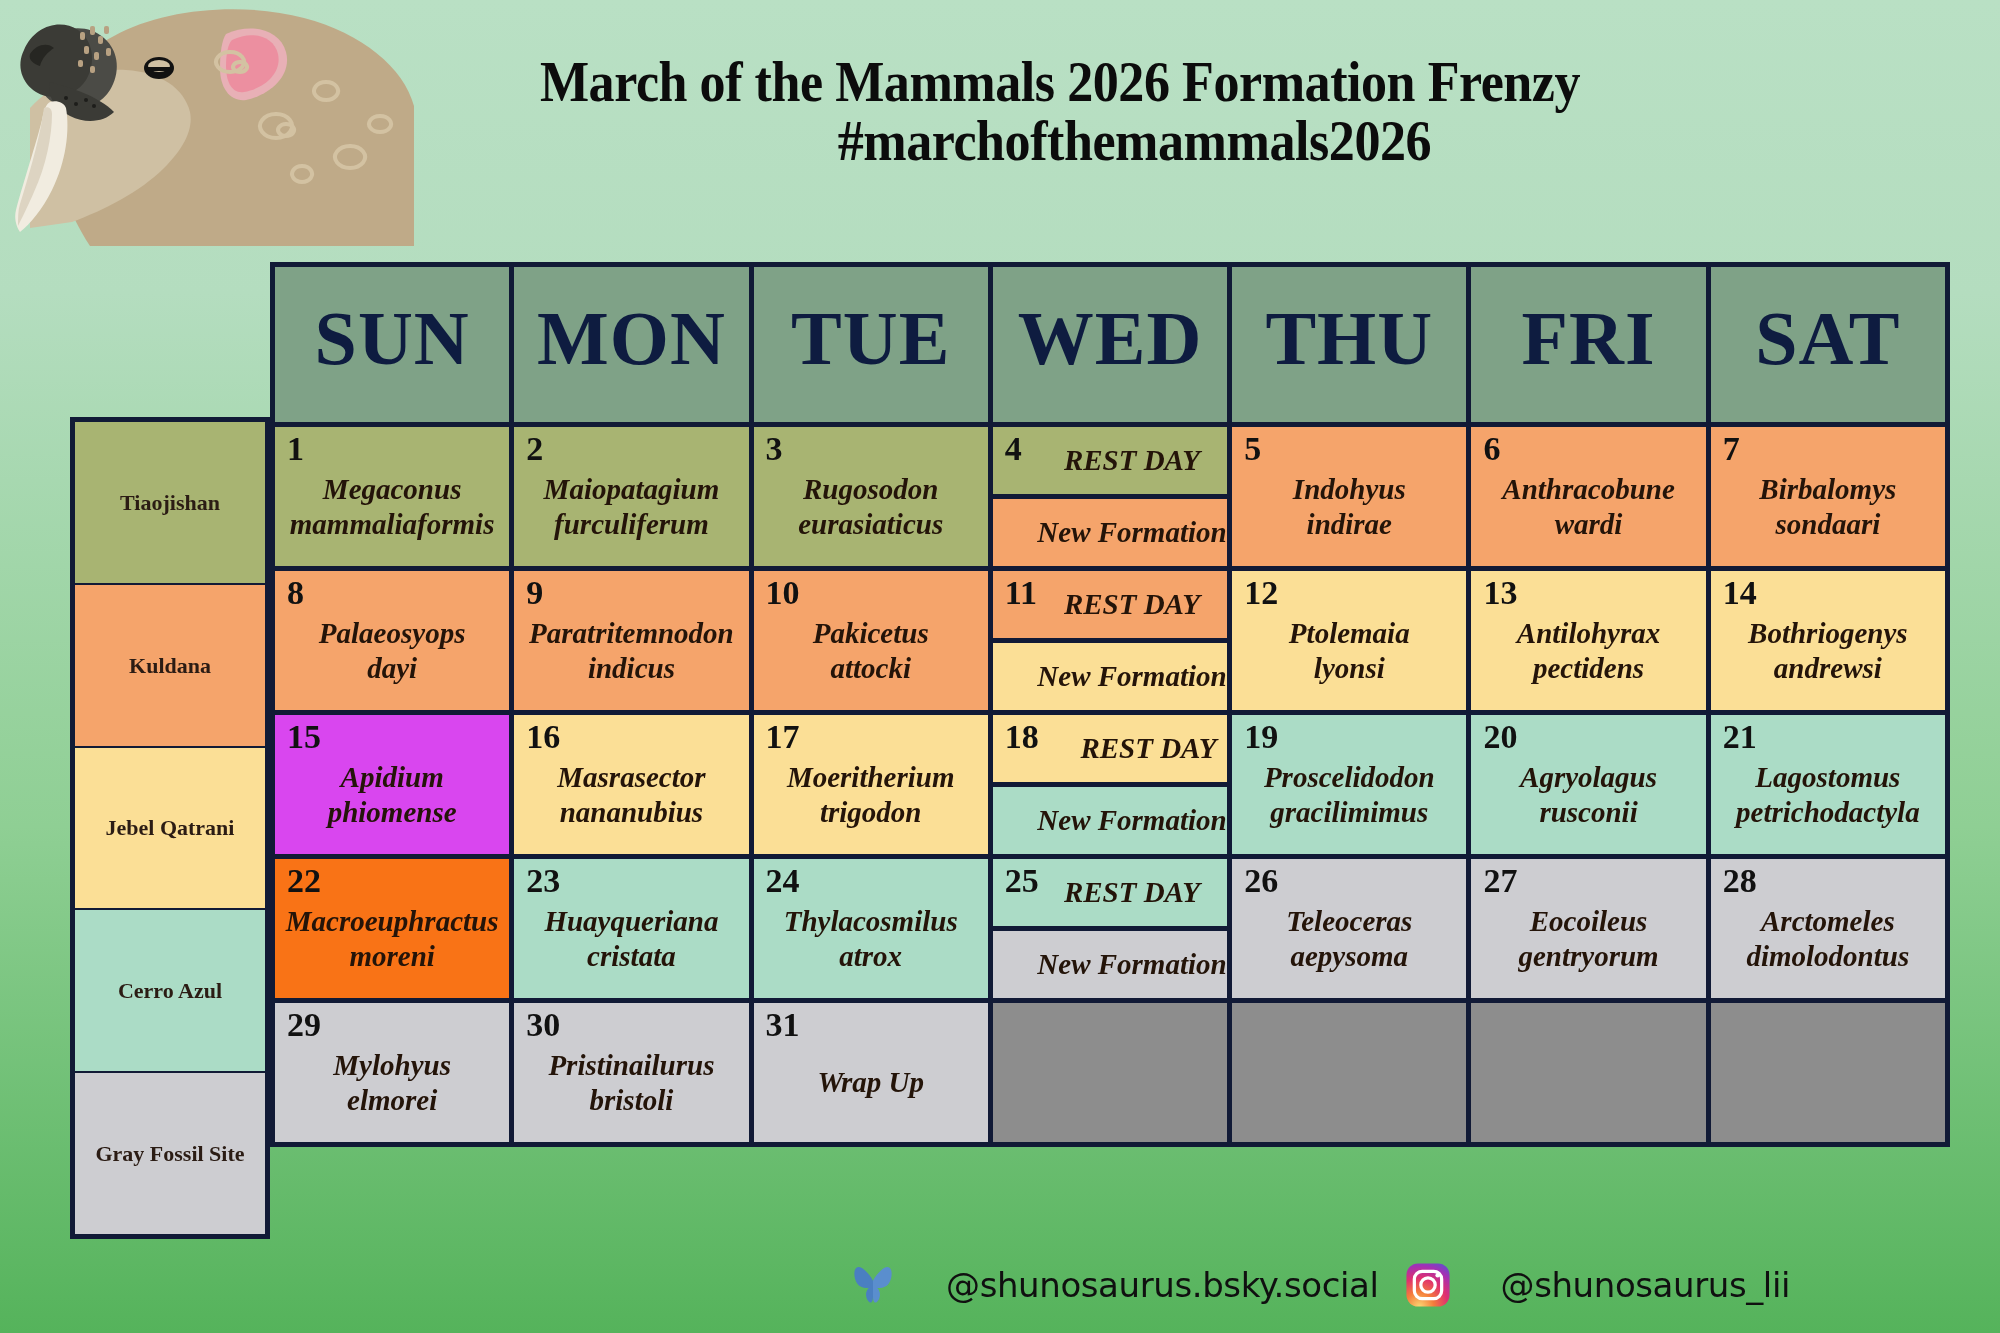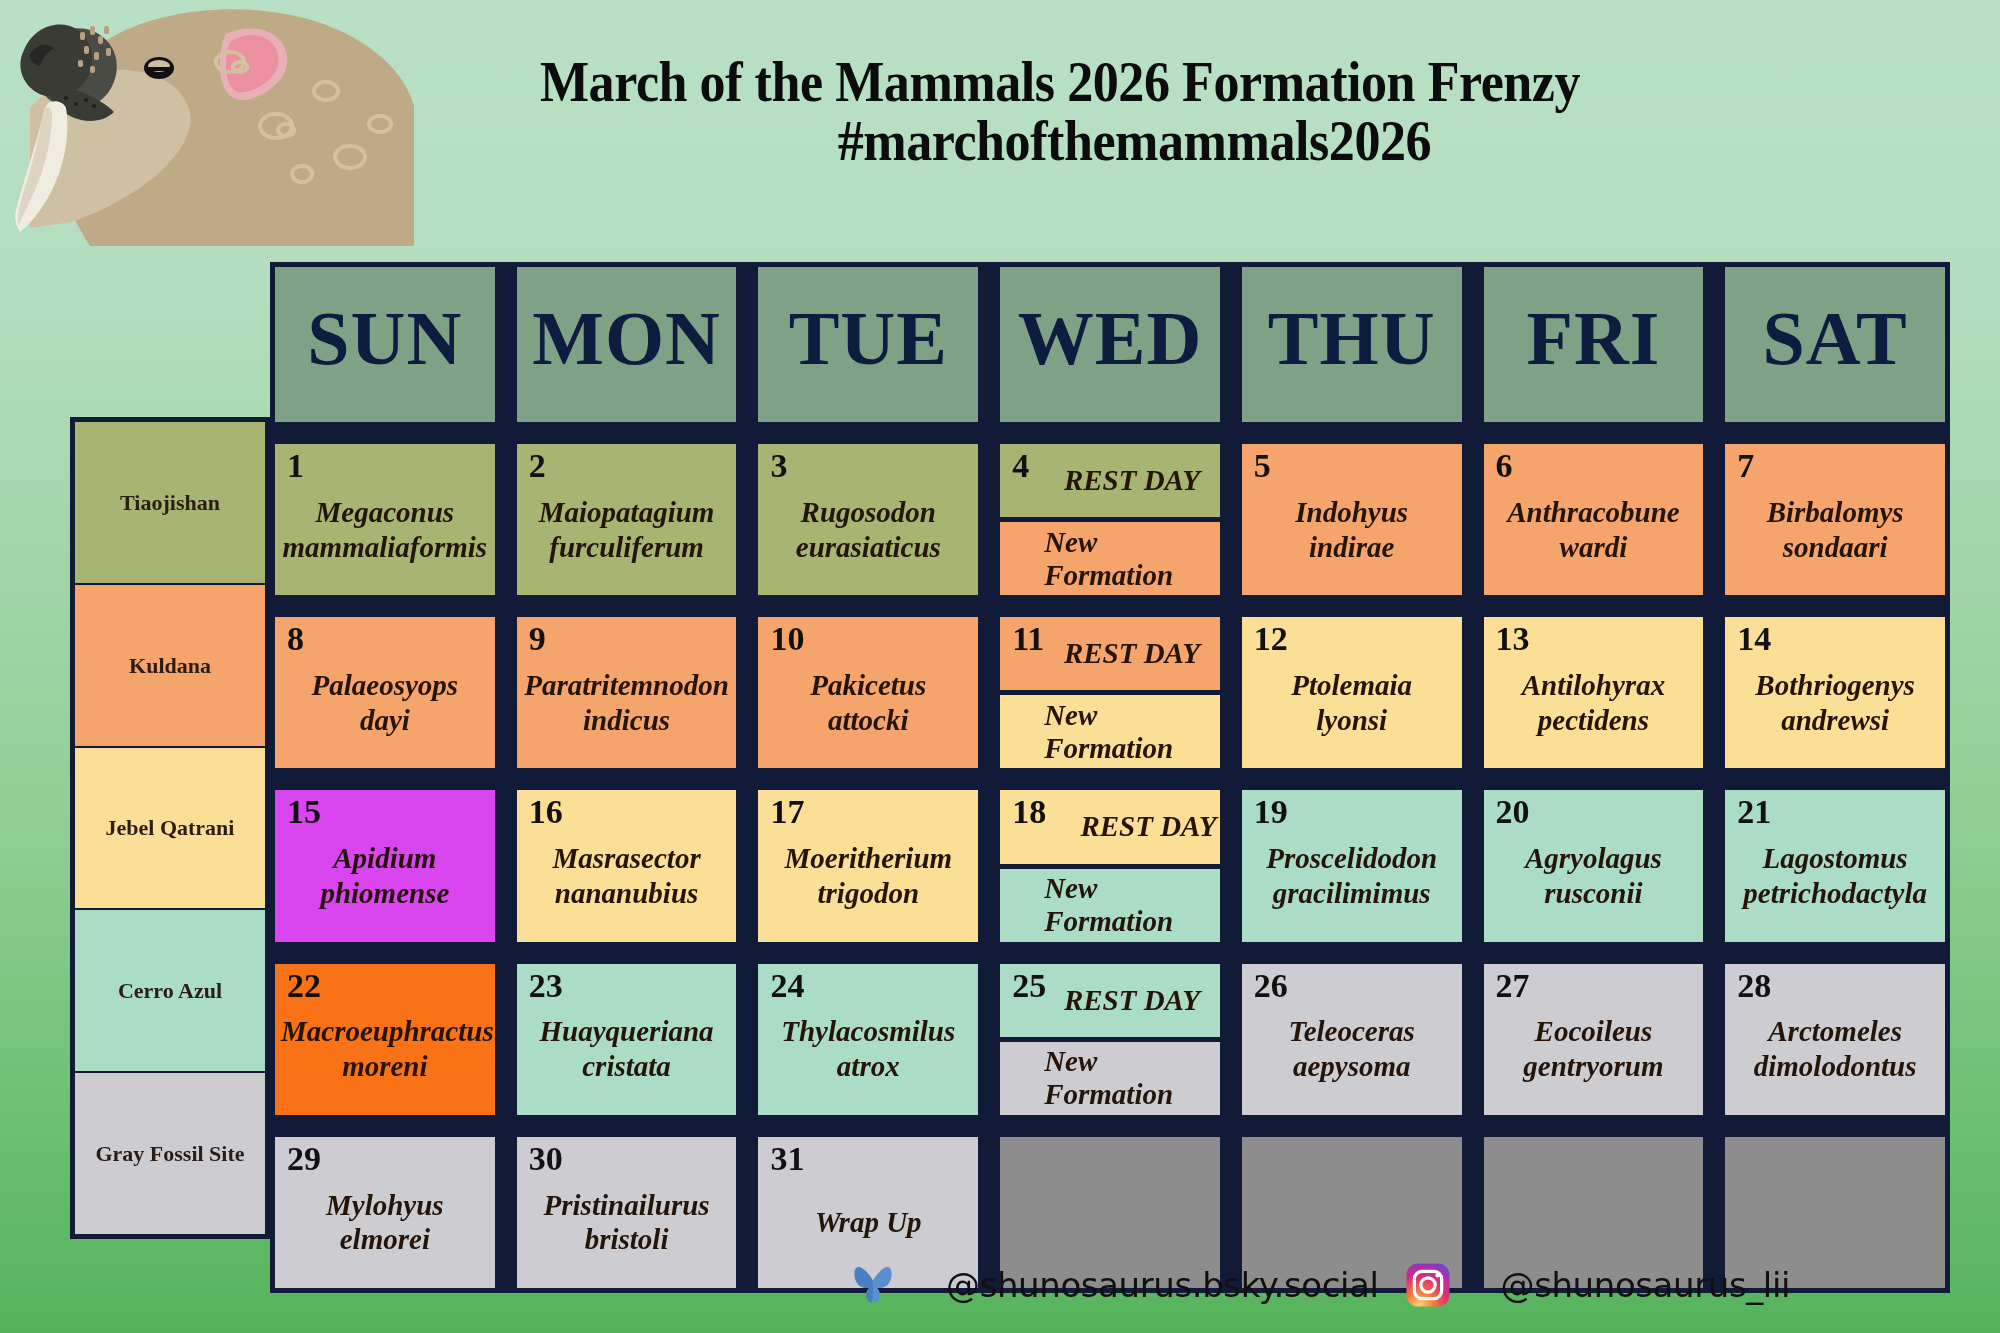--- a/index.html
+++ b/index.html
@@ -91,27 +91,27 @@
     line-height: 1.15;
     padding: 2px 4px;
   }
 
   
   #grid-wrap {
     position: absolute;
     left: 200px;
     top: 0;
     width: 1680px;
-    height: 1031px;
+    height: 885px;
     border: 5px solid #111a36;
     background: #111a36;
     display: grid;
     grid-template-columns: repeat(7, 1fr);
     grid-template-rows: 155px repeat(5, 1fr);
-    gap: 22px;
+    gap: 5px;
   }
 
   .dow-head {
     background: #7fa287;
     display: flex;
     align-items: center;
     justify-content: center;
     color: #0e1c40;
     font-weight: bold;
     font-size: 76px;

